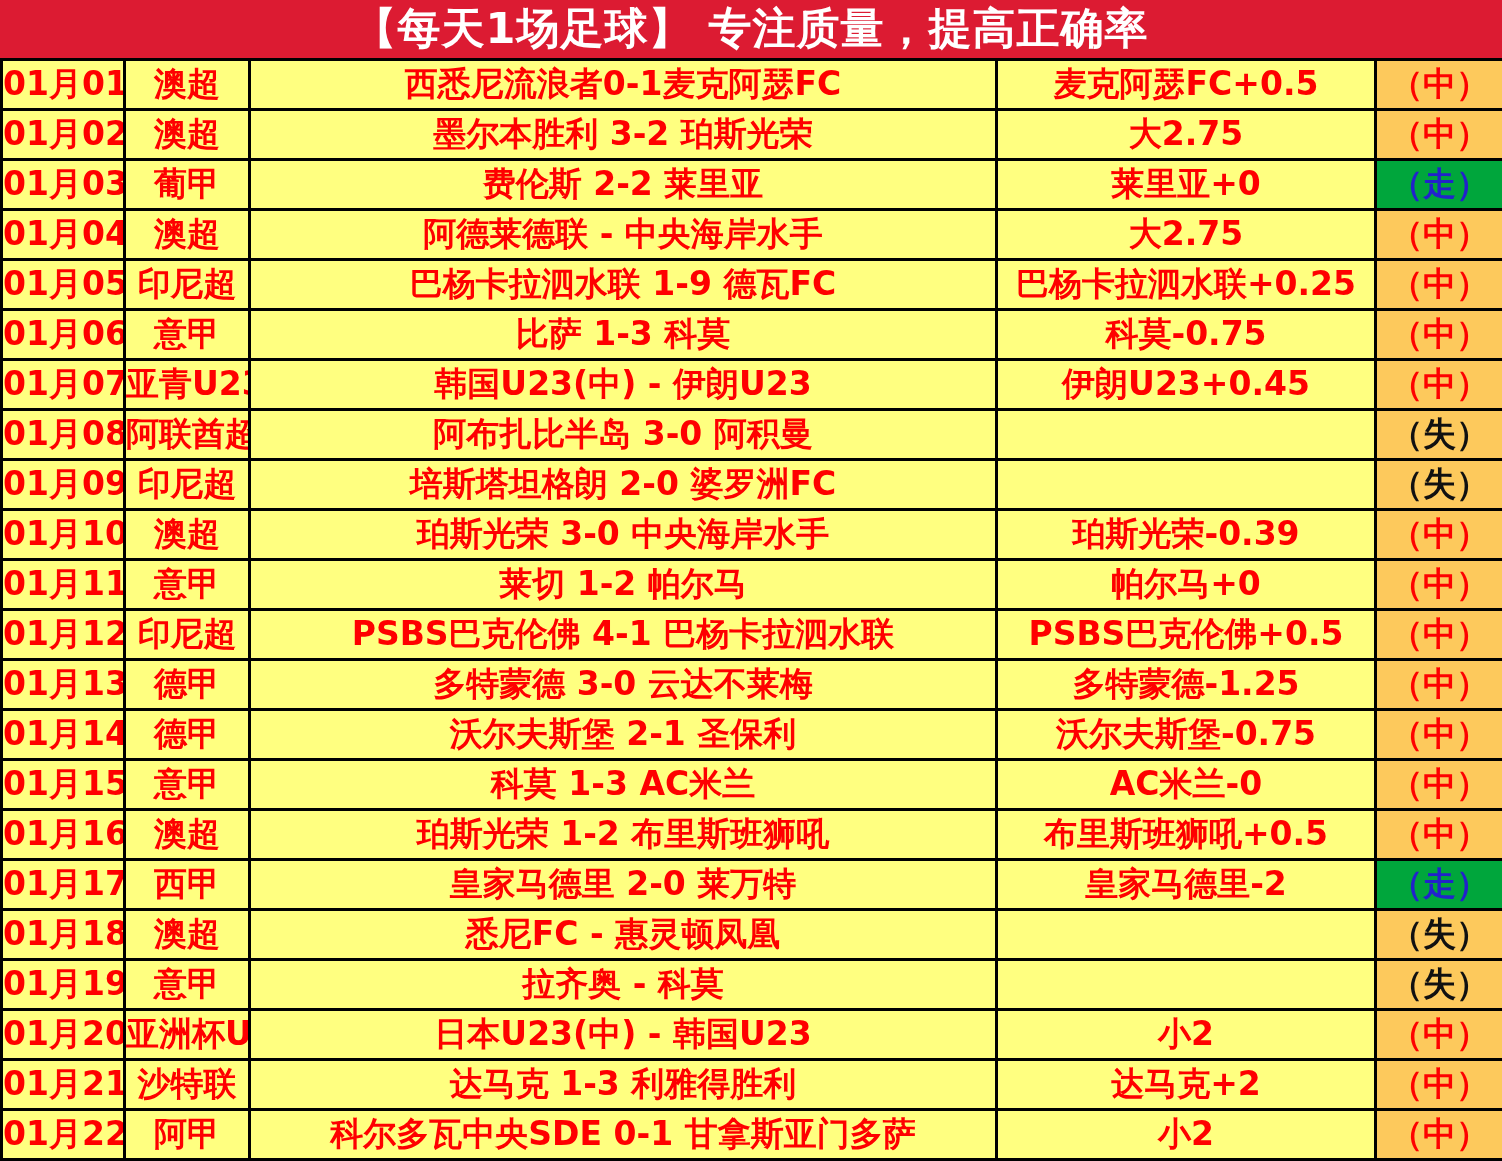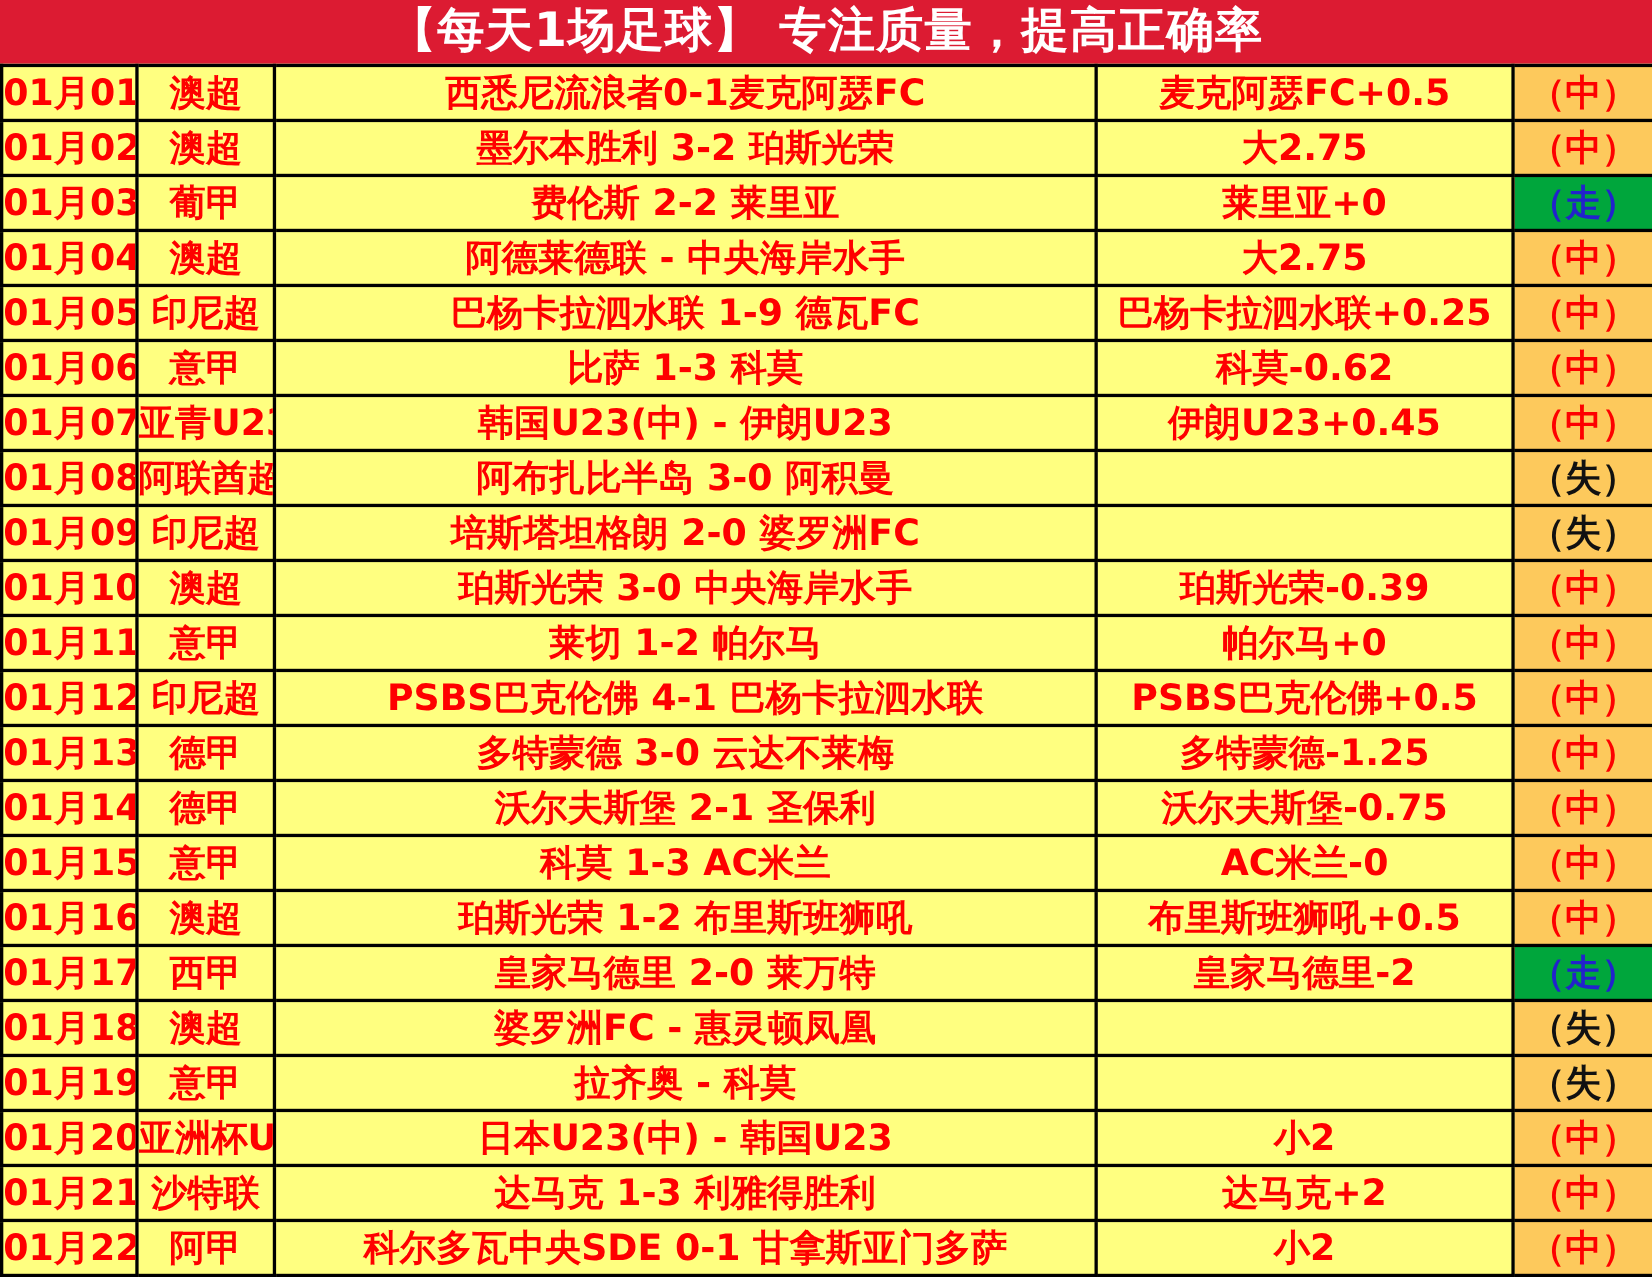--- a/index.html
+++ b/index.html
@@ -112,21 +112,21 @@
     <td class="league">印尼超</td>
     <td class="match">巴杨卡拉泗水联 1-9 德瓦FC</td>
     <td class="pick">巴杨卡拉泗水联+0.25</td>
     <td class="result res-hit">（中）</td>
   </tr>
 
   <tr>
     <td class="date">01月06日</td>
     <td class="league">意甲</td>
     <td class="match">比萨 1-3 科莫</td>
-    <td class="pick">科莫-0.62</td>
+    <td class="pick">科莫-0.75</td>
     <td class="result res-hit">（中）</td>
   </tr>
 
   <tr>
     <td class="date">01月07日</td>
     <td class="league">亚青U23</td>
     <td class="match">韩国U23(中) - 伊朗U23</td>
     <td class="pick">伊朗U23+0.45</td>
     <td class="result res-hit">（中）</td>
   </tr>
@@ -207,21 +207,21 @@
     <td class="date">01月17日</td>
     <td class="league">西甲</td>
     <td class="match">皇家马德里 2-0 莱万特</td>
     <td class="pick">皇家马德里-2</td>
     <td class="result res-push">（走）</td>
   </tr>
 
   <tr>
     <td class="date">01月18日</td>
     <td class="league">澳超</td>
-    <td class="match">婆罗洲FC - 惠灵顿凤凰</td>
+    <td class="match">悉尼FC - 惠灵顿凤凰</td>
     <td class="pick"></td>
     <td class="result res-miss">（失）</td>
   </tr>
 
   <tr>
     <td class="date">01月19日</td>
     <td class="league">意甲</td>
     <td class="match">拉齐奥 - 科莫</td>
     <td class="pick"></td>
     <td class="result res-miss">（失）</td>

